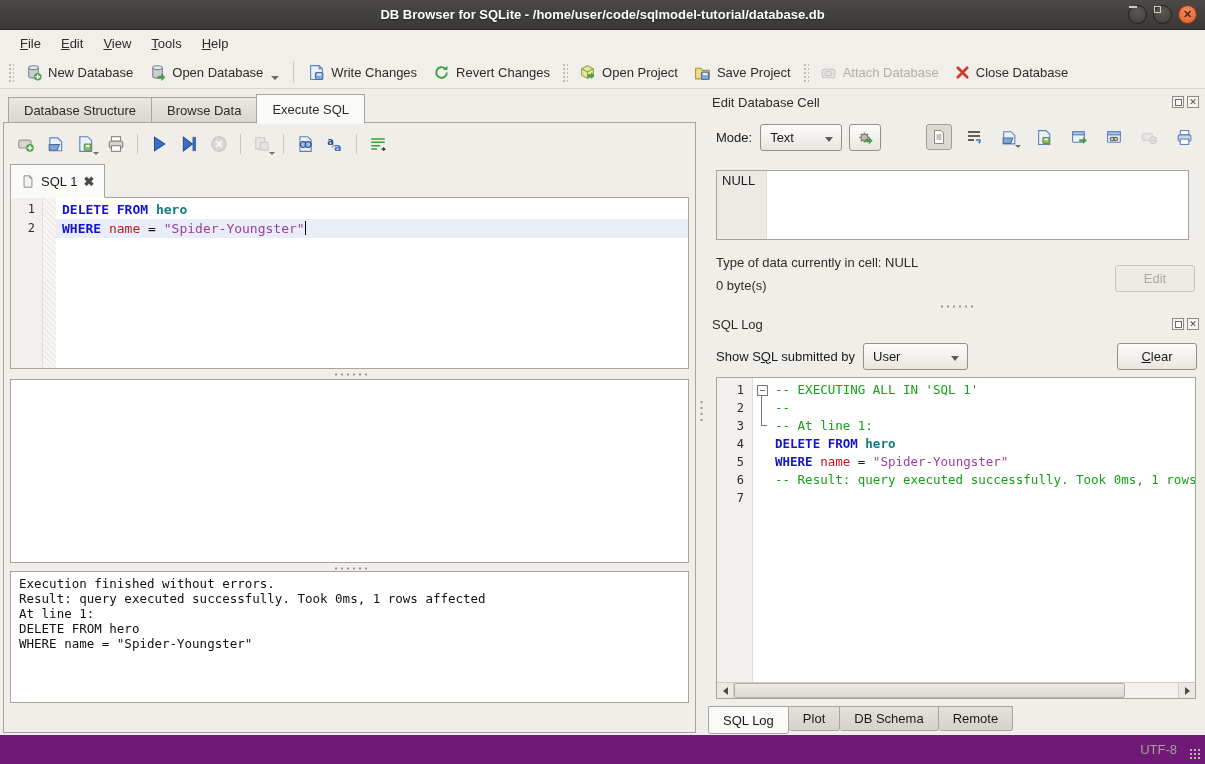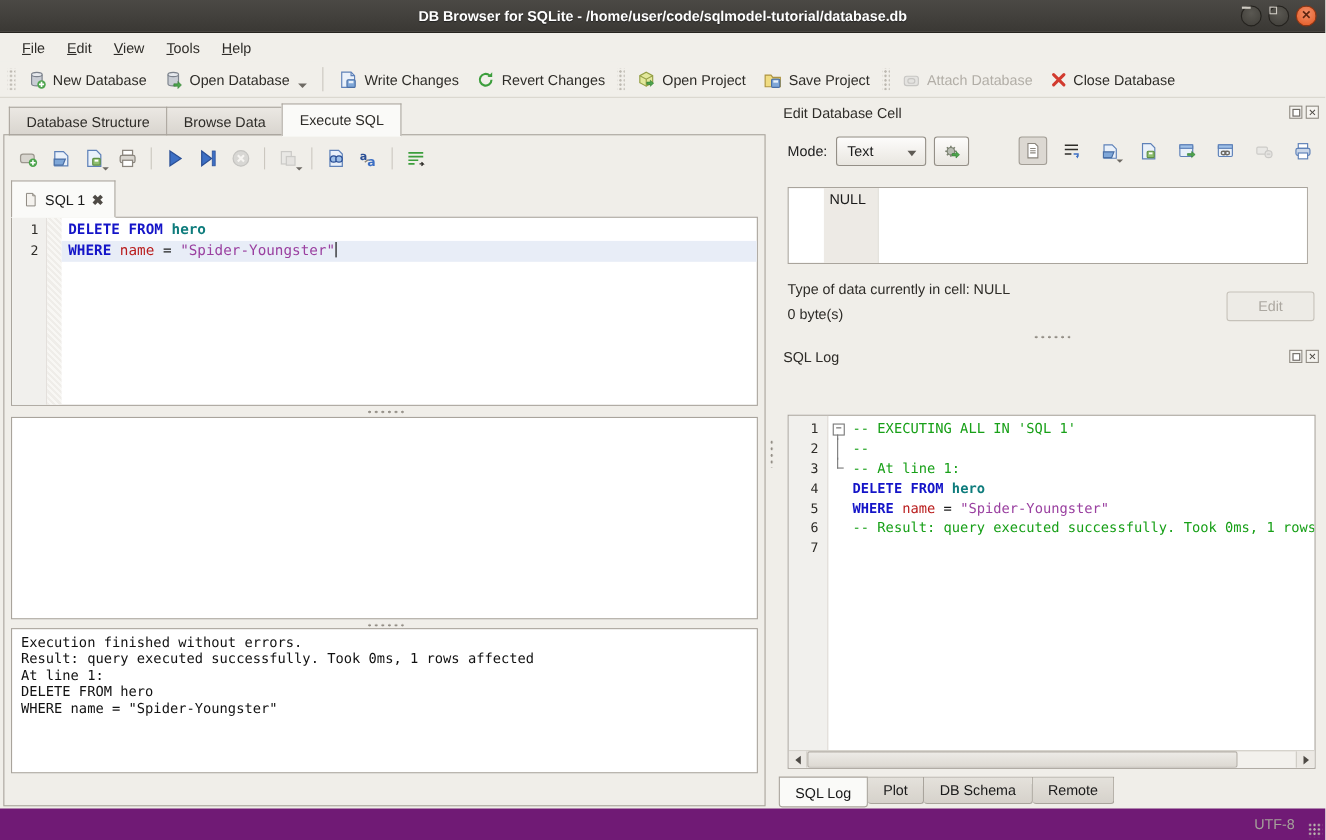--- a/index.html
+++ b/index.html
@@ -151,21 +151,21 @@
     display:flex; align-items:center; justify-content:center; cursor:pointer; color:#1A1A1A;
   }
   .btn.disabled { background:#EDEBE6; border-color:#C6C2BA; color:#ACA8A1; cursor:default; }
   .btn .u { text-decoration:underline; }
 
   .cell-icons { display:flex; gap:9px; margin-left:auto; align-items:center; }
   .cell-icons .icon-btn { width:26px; height:26px; }
   .cell-icons .icon-btn.pressed { background:#DCD8D2; border:1px solid #A29D95; border-radius:3px; }
 
   .cell-editor { position:absolute; top:81px; left:10px; right:16px; height:70px;
-    border:1px solid #A9A49C; background:#FFFFFF; display:flex;padding-left:32px; }
+    border:1px solid #A9A49C; background:#FFFFFF; display:flex; }
   .cell-null-strip { width:50px; background:#EDEAE5; border-right:1px solid #E2DFD9; padding:2px 0 0 5px; color:#1A1A1A; }
 
   .cell-info { position:absolute; left:10px; color:#2E2C28; }
   .apply-btn { position:absolute; right:10px; top:176px; width:80px; }
 
   .logfilter-row { position:absolute; top:252px; left:10px; right:8px; height:30px; display:flex; align-items:center; }
   .logfilter-row .flabel .u { text-decoration:underline; }
 
   .log-box { position:absolute; top:288px; left:10px; right:9px; height:322px;
     border:1px solid #A9A49C; background:#FFFFFF; overflow:hidden; }
@@ -560,20 +560,30 @@
       </div>
 
     <div class="dock-title" style="top:226px;">
       <span class="dt-label">SQL Log</span>
       <div class="dock-icons">
         <div class="dock-icon float"></div>
         <div class="dock-icon closex"></div>
       </div>
     </div>
 
+    <div class="logfilter-row">
+      <span class="flabel" style="margin-right:8px;"><span>Show S</span><span class="u">Q</span><span>L submitted by</span></span>
+      <div class="combo" style="width:105px;">
+        <span>User</span>
+        <span class="combo-arrow"></span>
+      </div>
+      <div class="btn" style="width:80px; margin-left:auto;">
+        <span><span class="u">C</span><span>lear</span></span>
+      </div>
+    </div>
 
     <div class="log-box">
       <div class="log-inner">
         <div class="log-gutter" id="log-gutter">
             <div class="gutter-num">1</div>
             <div class="gutter-num">2</div>
             <div class="gutter-num">3</div>
             <div class="gutter-num">4</div>
             <div class="gutter-num">5</div>
             <div class="gutter-num">6</div>

